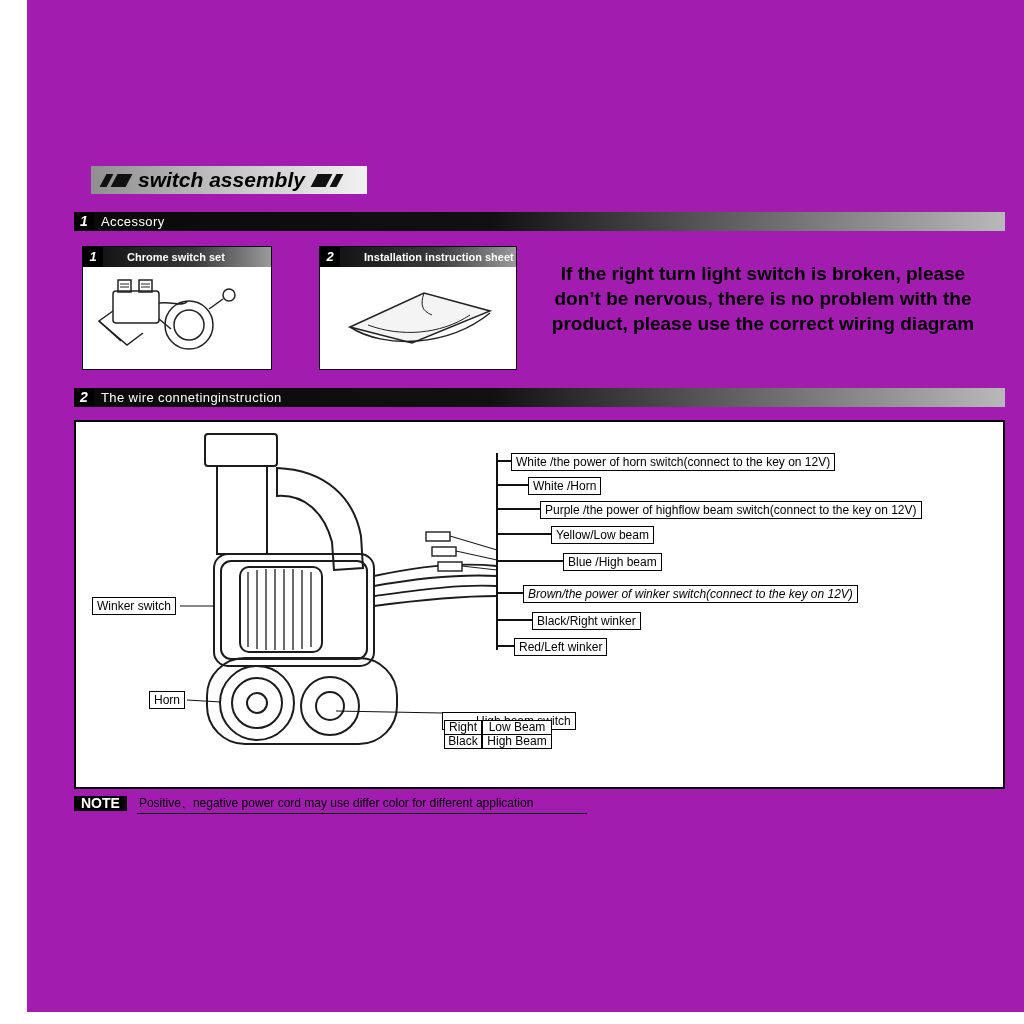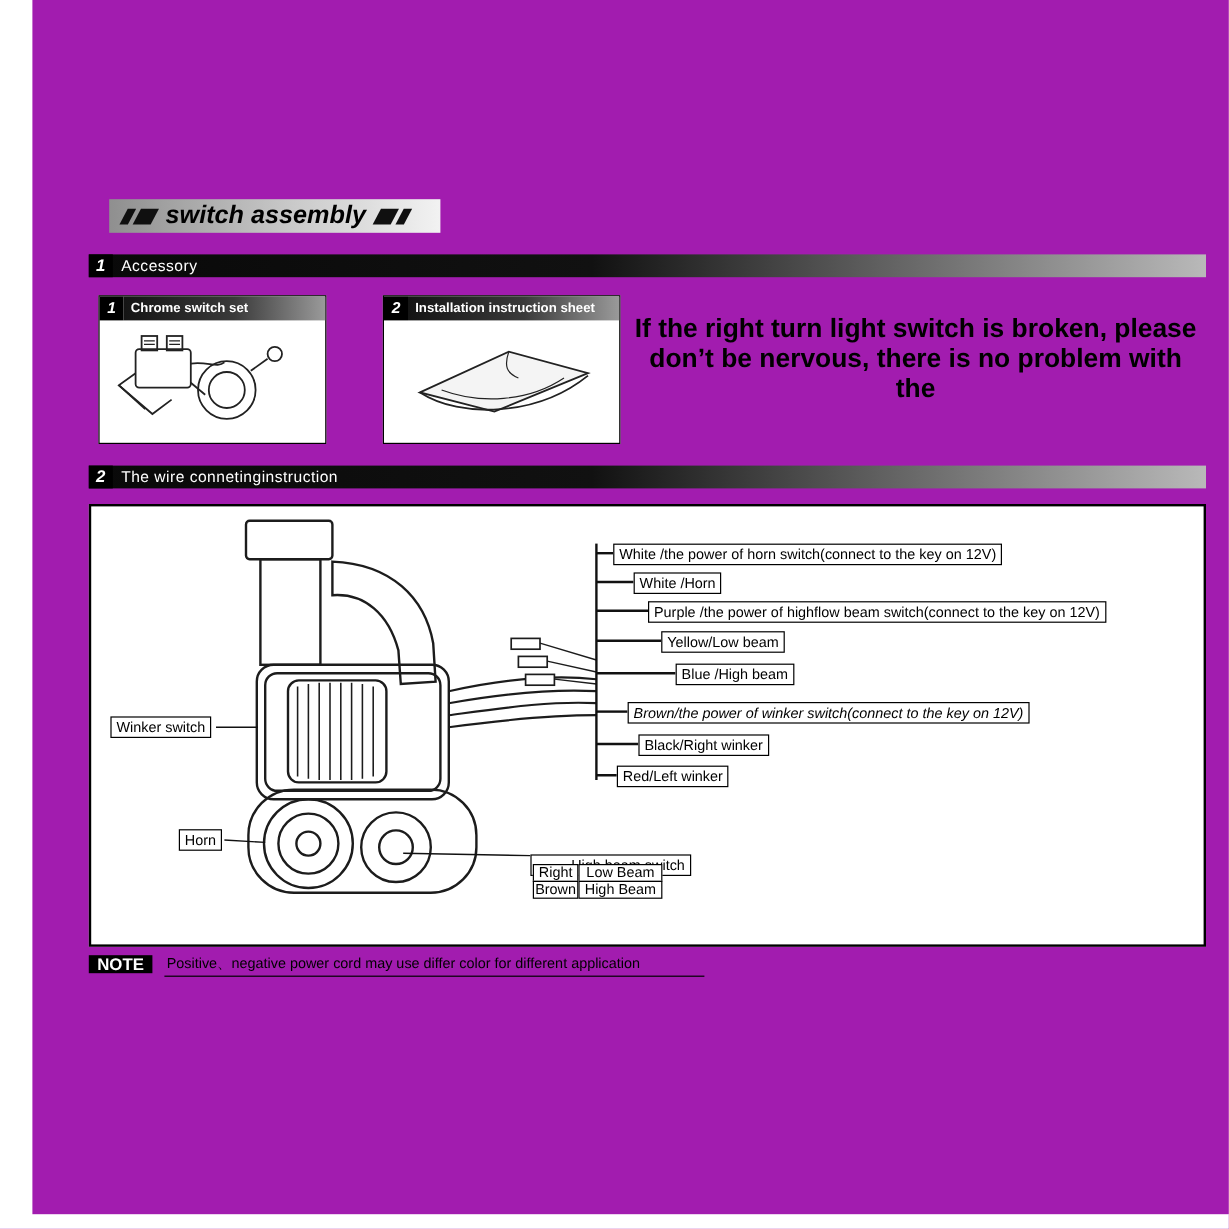--- a/index.html
+++ b/index.html
@@ -21,25 +21,25 @@
   .section-num{width:20px;background:#000;font-weight:bold;font-style:italic;font-size:14px;
        line-height:19px;text-align:center;}
   .section-title{font-size:13px;font-weight:normal;line-height:19px;margin-left:7px;letter-spacing:.4px;}
 
   
   .acc-box{position:absolute;border:1px solid #000;background:#fff;box-sizing:border-box;}
   .acc-header{display:flex;height:20px;}
   .acc-num{width:20px;background:#000;color:#fff;font-weight:bold;font-style:italic;font-size:13px;
        line-height:20px;text-align:center;}
   .acc-label{flex:1;background:linear-gradient(90deg,#141414 0%,#3a3a3a 55%,#9a9a9a 100%);
-       color:#fff;font-size:11px;font-weight:bold;line-height:20px;padding-left:6px;white-space:nowrap;}
+       color:#fff;font-size:11px;font-weight:bold;line-height:20px;padding-left:24px;white-space:nowrap;}
 
   
   .notice{position:absolute;left:498px;top:261px;width:476px;text-align:center;font-weight:bold;
-       font-size:22px;line-height:25px;}
+       font-size:19px;line-height:25px;}
 
   
   .diagram-box{position:absolute;left:47px;top:420px;width:931px;height:369px;border:2px solid #000;
        background:#fff;box-sizing:border-box;}
   .diagram-svg{position:absolute;left:47px;top:420px;}
   .wire-label,.part-label{position:absolute;border:1px solid #000;background:#fff;font-size:12px;
        line-height:14px;padding:1px 4px;white-space:nowrap;z-index:3;}
   .beam-grid{position:absolute;left:417px;top:721px;display:grid;grid-template-columns:38px 70px;z-index:3;}
   .beam-cell{border:1px solid #000;background:#fff;font-size:12px;line-height:13px;text-align:center;
        margin-top:-1px;padding:0 1px;white-space:nowrap;}
@@ -102,20 +102,21 @@
         <path d="M30,60 C64,82 128,80 170,46" fill="none"></path>
         <path d="M104,26 C100,38 102,44 112,48" fill="none" stroke-width="1"></path>
         <path d="M48,58 C80,70 120,68 150,48" fill="none" stroke-width="1"></path>
       </g>
     </svg>
   </div>
 
   <div class="notice">
     <div>If the right turn light switch is broken, please</div>
     <div>don’t be nervous, there is no problem with the</div>
+    <div>product, please use the correct wiring diagram</div>
   </div>
 
   <div class="section-bar" style="top:388px;">
     <span class="section-num">2</span>
     <span class="section-title">The wire connetinginstruction</span>
   </div>
 
   <div class="diagram-box"></div>
 
   <svg class="diagram-svg" width="931" height="369" viewBox="0 0 931 369">
@@ -173,21 +174,21 @@
   <div class="wire-label" style="left:505px;top:612px;">Black/Right winker</div>
   <div class="wire-label" style="left:487px;top:638px;">Red/Left winker</div>
 
   <div class="part-label" style="left:65px;top:597px;">Winker switch</div>
   <div class="part-label" style="left:122px;top:691px;">Horn</div>
   <div class="part-label" style="left:415px;top:712px;padding-left:33px;">High beam switch</div>
 
   <div class="beam-grid">
     <div class="beam-cell">Right</div>
     <div class="beam-cell">Low Beam</div>
-    <div class="beam-cell">Brown</div>
+    <div class="beam-cell">Black</div>
     <div class="beam-cell">High Beam</div>
   </div>
 
   <div class="note-row">
     <span class="note-badge">NOTE</span>
     <span class="note-text">Positive、negative power cord may use differ color for different application</span>
   </div>
 
 </div>
 

